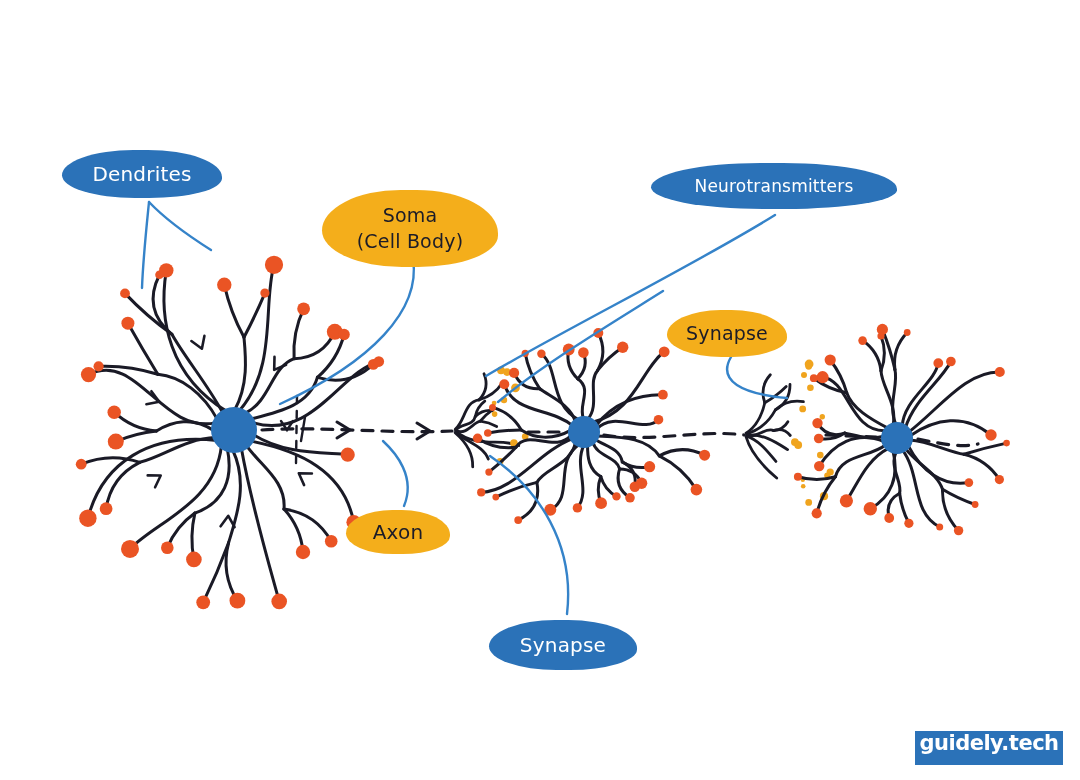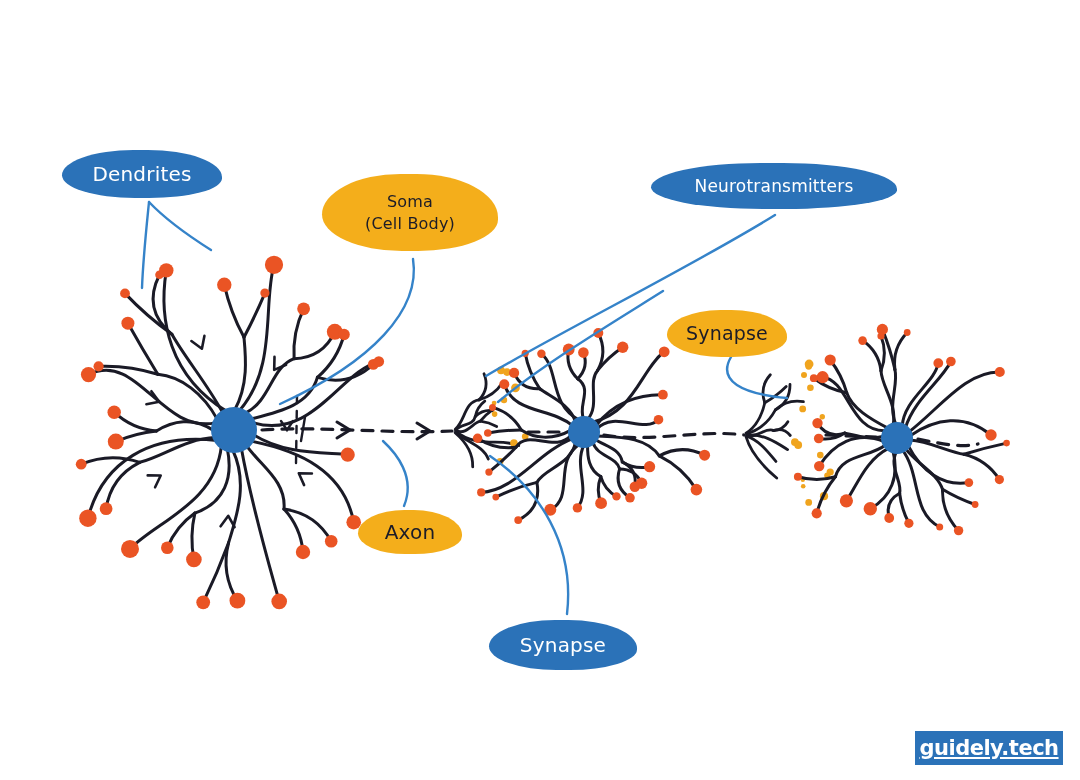--- a/index.html
+++ b/index.html
@@ -12,23 +12,23 @@
   .canvas{position:relative;width:1080px;height:780px;background:var(--background);overflow:hidden;}
   svg.fig{position:absolute;left:0;top:0;}
   .blob{
     position:absolute;display:flex;flex-direction:column;align-items:center;justify-content:center;
     text-align:left;line-height:1.32;letter-spacing:.2px;
     border-radius:49% 51% 50% 50% / 58% 62% 45% 52%;
   }
   .blob.blue{background:var(--blue);color:var(--label-text-light);}
   .blob.yellow{background:var(--yellow);color:var(--label-text-dark);}
   .logo{
-    position:absolute;display:flex;align-items:center;justify-content:center;
+    position:absolute;display:flex;align-items:flex-start;justify-content:center;
     background:var(--blue);color:var(--label-text-light);
-    font-weight:bold;letter-spacing:-0.5px;text-decoration:underline;
+    font-weight:bold;letter-spacing:-0.5px;
   }
 </style>
 </head>
 <body>
 
 <div class="canvas">
   <svg id="fig" class="fig" width="1080" height="780" viewBox="0 0 1080 780">
       <g stroke="#1a1a26" stroke-width="3.2" fill="none" stroke-linecap="round" stroke-dasharray="11 9">
         <path d="M262,430 C320,426 390,434 452,431"></path>
         <path d="M528,432 L561,432"></path>
@@ -337,34 +337,34 @@
         <path d="M731,357 C717,381 742,394 787,398"></path>
         <path d="M404,506 C416,477 396,453 383,441"></path>
         <path d="M490,456 C540,490 575,545 567,614"></path>
       </g>
     </svg>
 
   <div class="blob blue" style="left:62px;top:150px;width:160px;height:48px;font-size:20px;">
     <span>Dendrites</span>
   </div>
 
-  <div class="blob yellow" style="left:322px;top:174px;width:176px;height:77px;font-size:16px;">
+  <div class="blob yellow" style="left:322px;top:190px;width:176px;height:77px;font-size:19px;">
     <span>Soma</span>
     <span>(Cell Body)</span>
   </div>
 
   <div class="blob blue" style="left:651px;top:163px;width:246px;height:46px;font-size:17px;">
     <span>Neurotransmitters</span>
   </div>
 
   <div class="blob yellow" style="left:667px;top:310px;width:120px;height:47px;font-size:19px;">
     <span>Synapse</span>
   </div>
 
-  <div class="blob yellow" style="left:358px;top:510px;width:104px;height:44px;font-size:20px;">
+  <div class="blob yellow" style="left:346px;top:510px;width:104px;height:44px;font-size:20px;">
     <span>Axon</span>
   </div>
 
   <div class="blob blue" style="left:489px;top:620px;width:148px;height:50px;font-size:20px;">
     <span>Synapse</span>
   </div>
 
   <div class="logo" style="left:915px;top:731px;width:148px;height:34px;font-size:21px;">
     <span>guidely.tech</span>
   </div>

